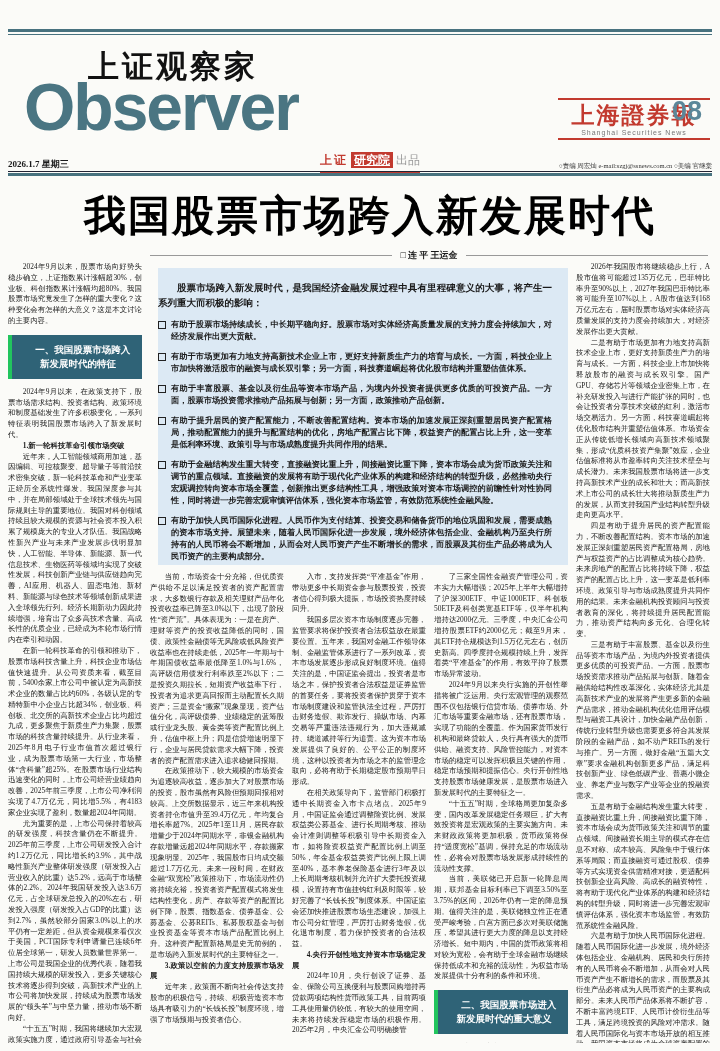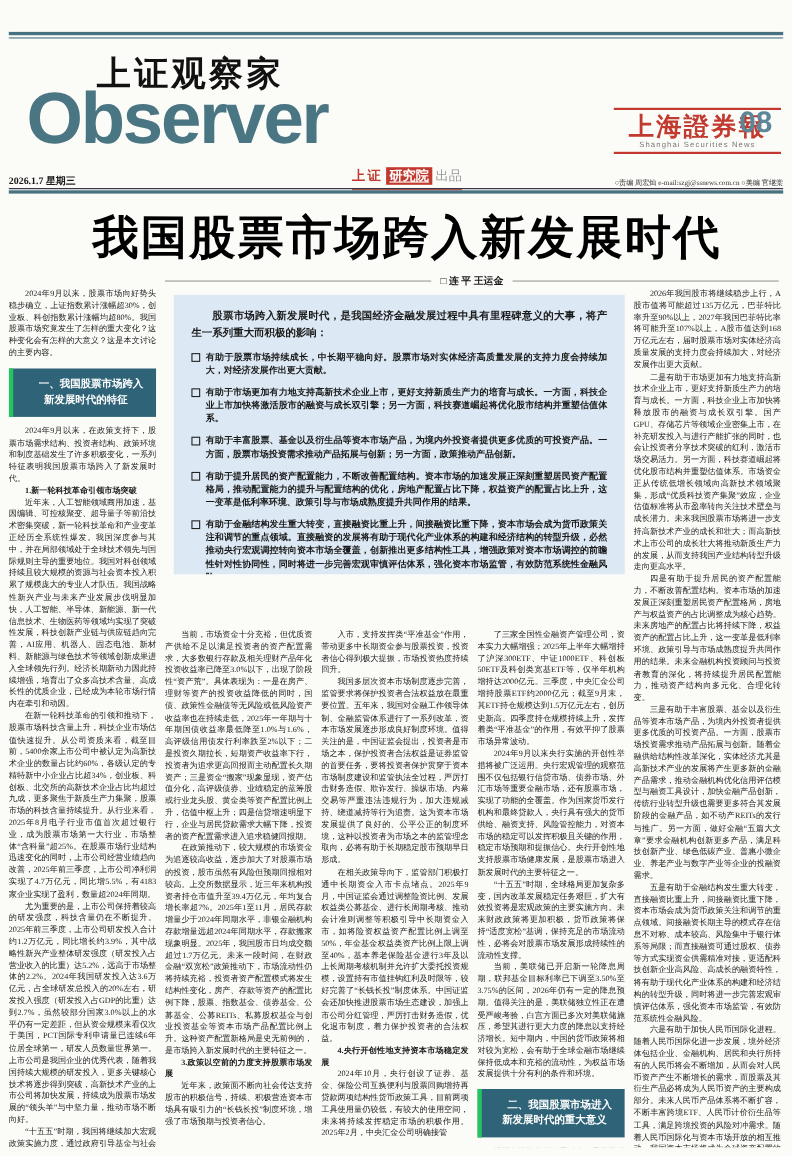--- a/index.html
+++ b/index.html
@@ -28,22 +28,22 @@
   .dateline .c{font-size:6.5px;color:#333;}
   .daterule1{position:absolute;left:8px;right:8px;top:171px;height:1px;background:#223;}
   .daterule2{position:absolute;left:8px;right:8px;top:173px;height:3px;background:#48727f;}
   
   .headline{position:absolute;left:40px;right:20px;top:188px;text-align:center;font-weight:900;
             font-size:42px;letter-spacing:2px;color:#000;}
   .bylinerow{position:absolute;left:150px;right:12px;top:249px;display:flex;align-items:center;gap:8px;}
   .bylinerow .ln{flex:1;height:1px;background:#999;}
   .bylinerow .by{font-size:9px;font-weight:bold;white-space:nowrap;}
   
-  .introbox{position:absolute;left:158px;top:268px;width:410px;height:254px;background:#dce9f4;
-            box-sizing:border-box;padding:13px 16px 8px 16px;overflow:hidden;}
+  .introbox{position:absolute;left:158px;top:268px;width:410px;height:297px;background:#dce9f4;
+            box-sizing:border-box;padding:13px 16px 8px 0;overflow:hidden;}
   .intro{font-size:9.5px;line-height:15px;font-weight:bold;text-indent:2em;text-align:justify;}
   .bullet{display:flex;gap:5px;margin-top:8px;}
   .cb{flex:none;width:6px;height:6px;border:1.2px solid #222;margin-top:2px;background:#dce9f4;}
   .bt{font-size:8.2px;line-height:12px;font-weight:600;text-align:justify;}
   
   .col{position:absolute;width:134px;overflow:hidden;font-size:7.4px;line-height:10.8px;text-align:justify;}
   .c1{left:8px;top:262px;height:781px;}
   .c2{left:150px;top:572px;height:471px;}
   .c3{left:292px;top:572px;height:471px;}
   .c4{left:434px;top:572px;height:471px;}

